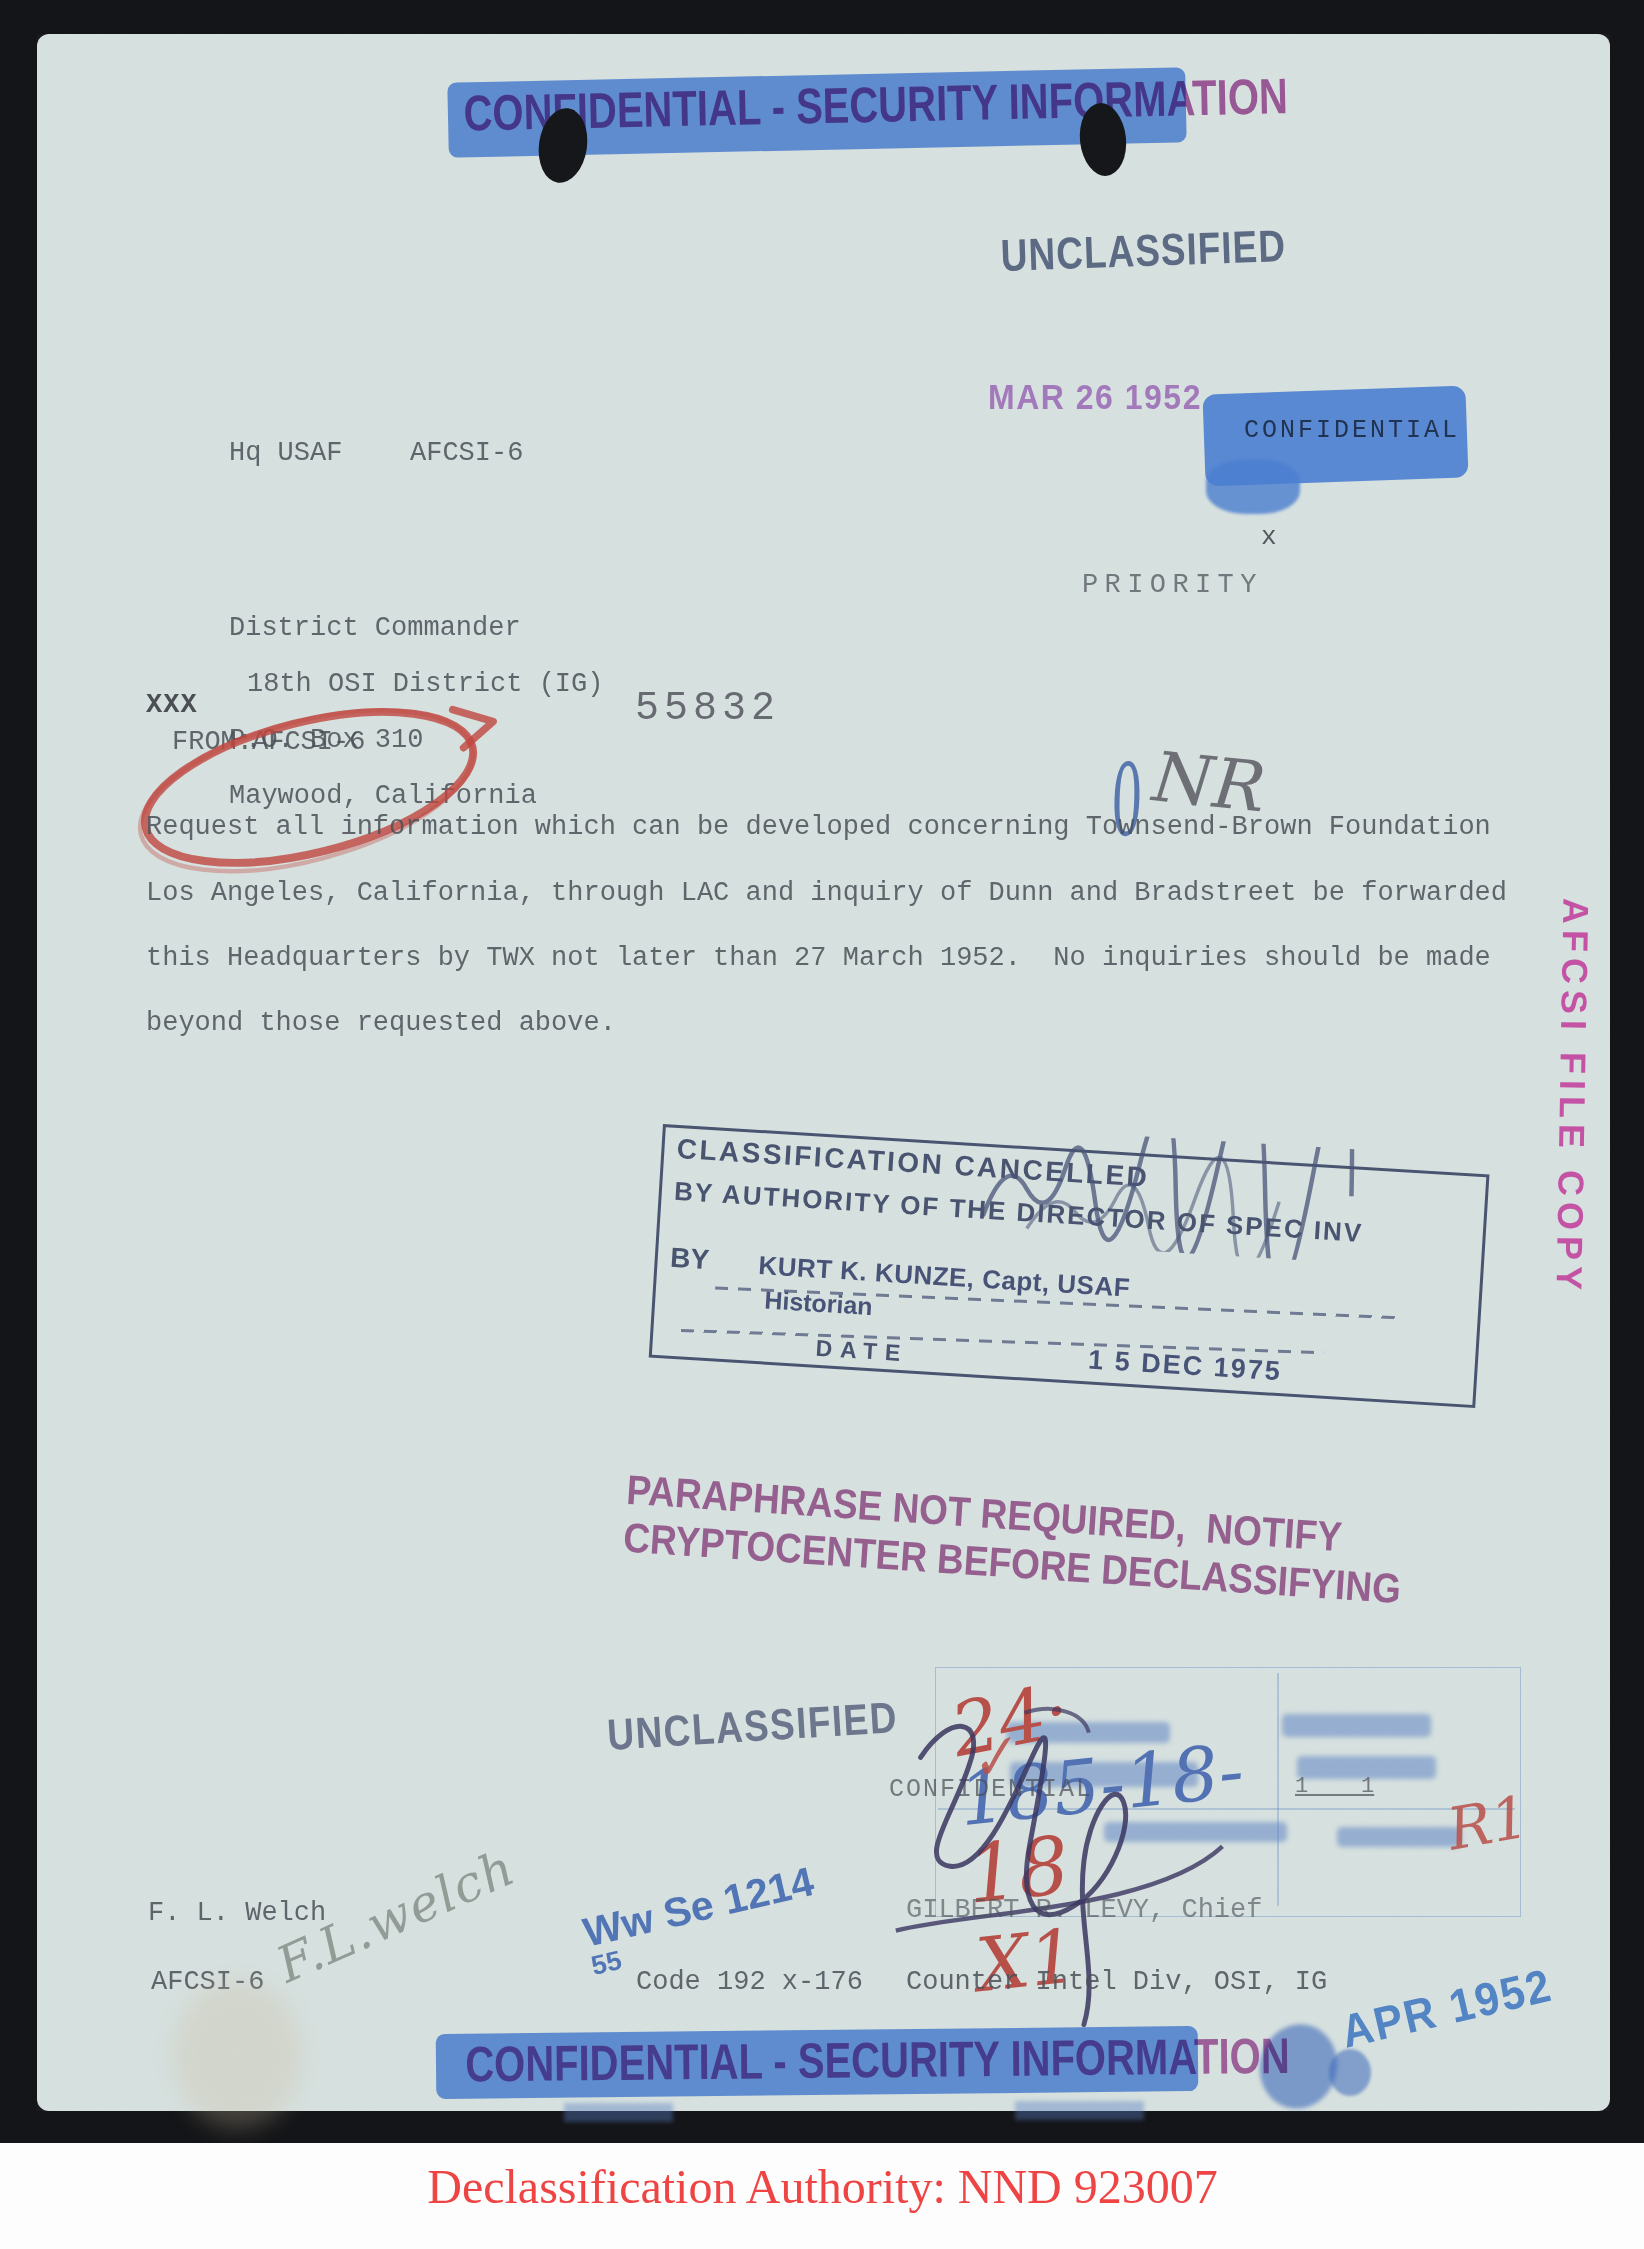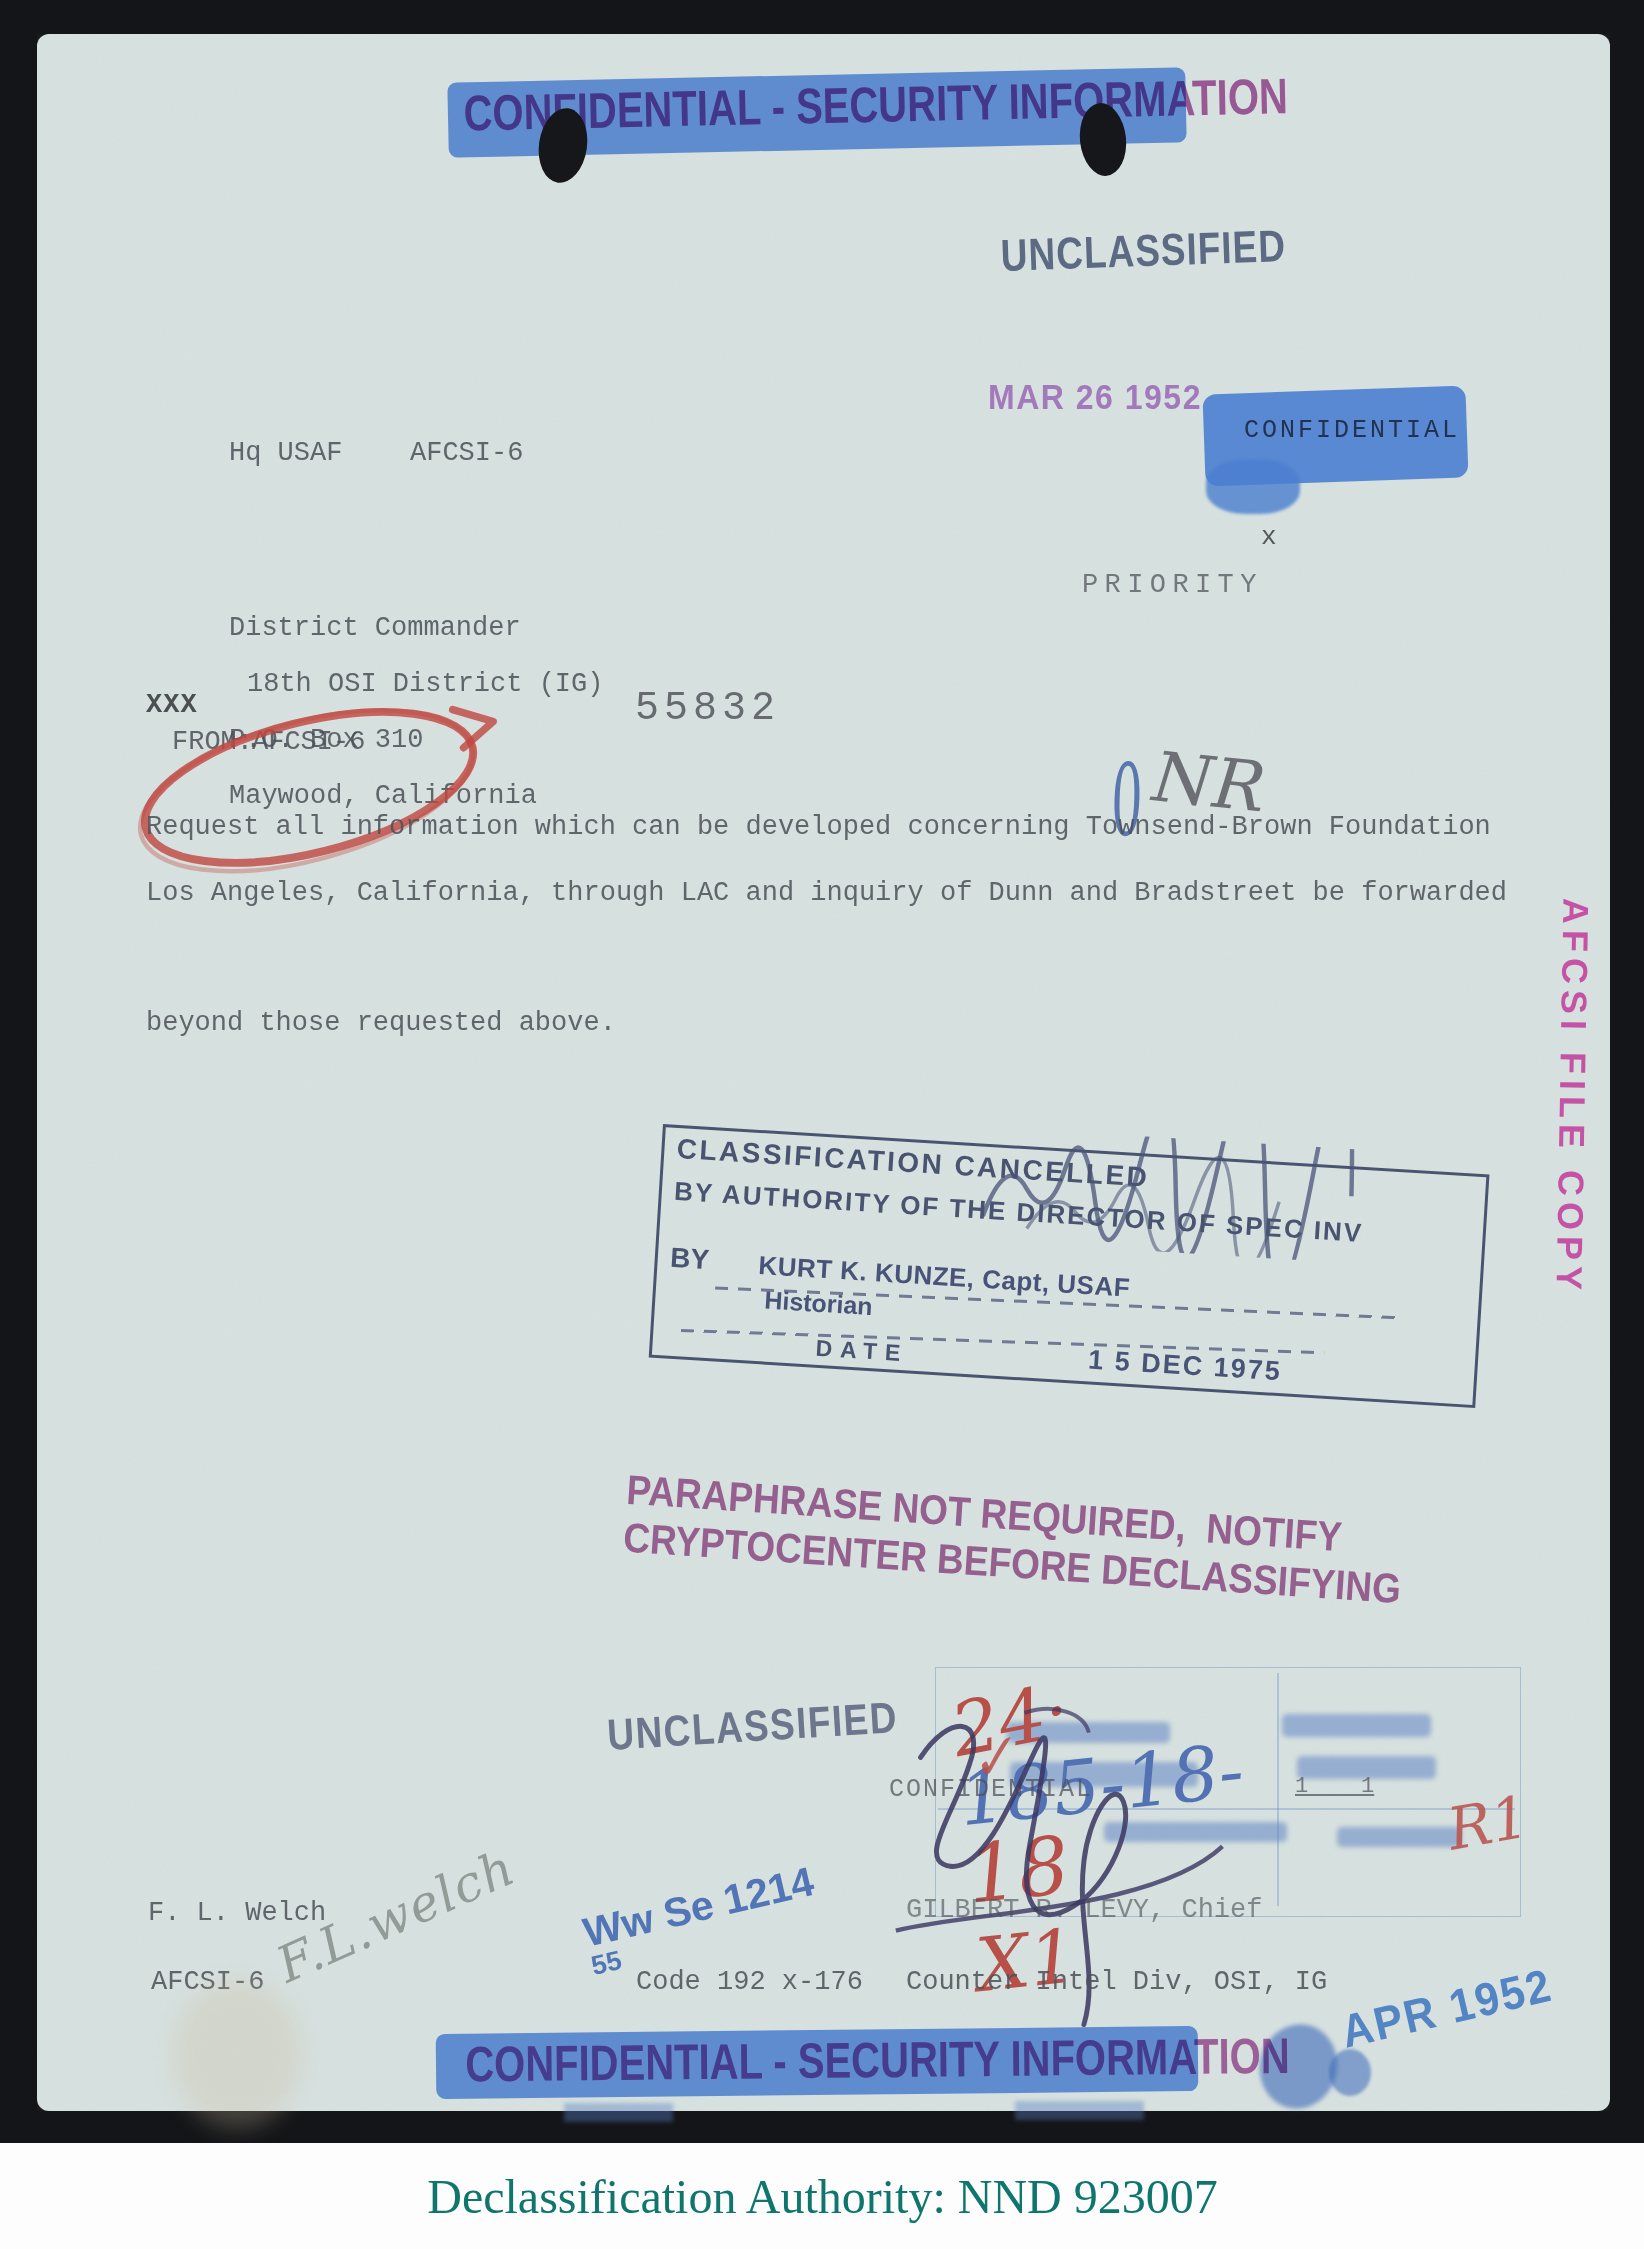--- a/index.html
+++ b/index.html
@@ -19,22 +19,22 @@
   .red-ink{color:#b8504a;}
   .script{font-family:"DejaVu Serif","Liberation Serif",serif;font-style:italic;line-height:1;white-space:pre;}
   .blurrow{background:rgba(85,125,195,.5);filter:blur(2.5px);border-radius:5px;}
   .faintline{background:rgba(90,130,195,.32);}
   #cancelbox{left:663px;top:1124px;width:822px;height:228px;border:3.5px solid #3e4968;
              transform:rotate(3.5deg);transform-origin:left top;opacity:.92;}
   #cancelbox .stamp{color:#3e4968;}
   .dashrule{height:2.5px;opacity:.8;
     background:repeating-linear-gradient(90deg,#4a5578 0 13px,transparent 13px 23px);}
   #footerband{left:0;top:2143px;width:1645px;height:106px;background:#fcfdfc;text-align:center;}
-  #footertext{font-family:"Liberation Serif","DejaVu Serif",serif;font-size:48px;color:#0f766e;
-              margin-top:26px;display:inline-block;}
+  #footertext{font-family:"Liberation Serif","DejaVu Serif",serif;font-size:48px;color:#ef4444;
+              margin-top:16px;display:inline-block;}
 </style>
 </head>
 <body>
 
 <div id="page">
 
   <div class="abs" id="paper"></div>
 
   <svg class="abs" style="left:37px;top:34px;" width="1573" height="2077" viewBox="0 0 3178 4196">
     <filter id="noise">
@@ -79,20 +79,21 @@
     <ellipse cx="400" cy="245" rx="340" ry="132" fill="none" stroke="#c1463e" stroke-width="16" opacity=".8" transform="rotate(-14 400 245)"></ellipse>
     <ellipse cx="395" cy="252" rx="346" ry="140" fill="none" stroke="#c1463e" stroke-width="9" opacity=".35" transform="rotate(-15 395 252)"></ellipse>
     <path d="M690,88 L772,112 L712,165" fill="none" stroke="#c1463e" stroke-width="15" opacity=".8" stroke-linecap="round" stroke-linejoin="round"></path>
   </svg>
 
   <div class="abs script" style="left:1108px;top:752px;font-size:99px;color:#4466a8;transform:rotate(-4deg) scaleX(.5);transform-origin:left top;opacity:.85;">0</div>
   <div class="abs script" style="left:1153px;top:748px;font-size:69px;color:#53545c;transform:rotate(6deg);opacity:.8;">NR</div>
 
   <div class="abs typed" style="left:146px;top:814px;">Request all information which can be developed concerning Townsend-Brown Foundation</div>
   <div class="abs typed" style="left:146px;top:880px;">Los Angeles, California, through LAC and inquiry of Dunn and Bradstreet be forwarded</div>
+  <div class="abs typed" style="left:146px;top:945px;">this Headquarters by TWX not later than 27 March 1952.  No inquiries should be made</div>
   <div class="abs typed" style="left:146px;top:1010px;">beyond those requested above.</div>
 
   <div class="abs" id="cancelbox">
     <div class="abs stamp" style="left:12.4px;top:7.4px;font-size:28px;letter-spacing:2.5px;">CLASSIFICATION CANCELLED</div>
     <svg class="abs" style="left:307px;top:-20px;" width="446" height="114" viewBox="0 0 900 230">
       <path d="M30,180 q40,-130 85,-60 t75,-45 t65,65 t85,-85 t75,45 t85,-65 t95,55 t95,-35 t80,40" fill="none" stroke="#3d4870" stroke-width="9" opacity=".75"></path>
       <path d="M120,200 q50,-90 95,-40 t80,-30 t70,50 t90,-60 t80,35 t90,-40" fill="none" stroke="#3d4870" stroke-width="7" opacity=".55"></path>
     </svg>
     <div class="abs stamp" style="left:12.4px;top:50px;font-size:26px;letter-spacing:2px;">BY AUTHORITY OF THE DIRECTOR OF SPEC INV</div>
     <div class="abs stamp" style="left:12.4px;top:116px;font-size:28px;">BY</div>

